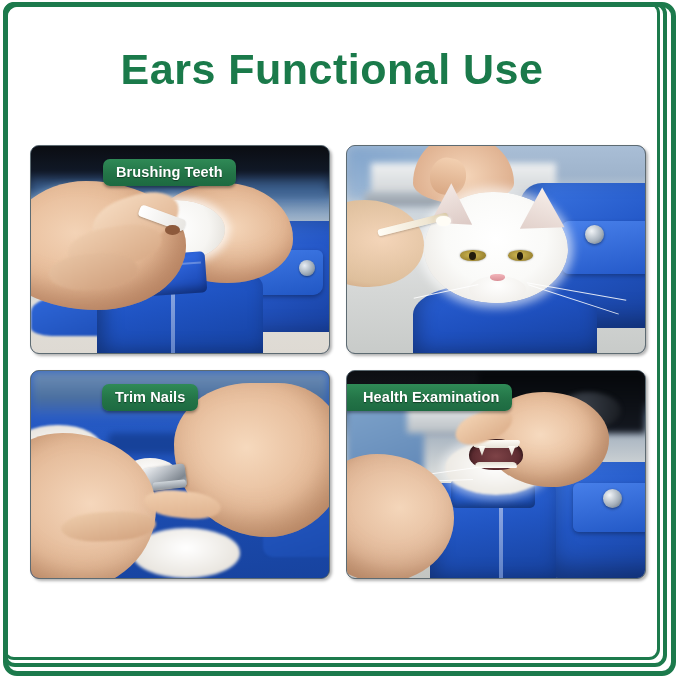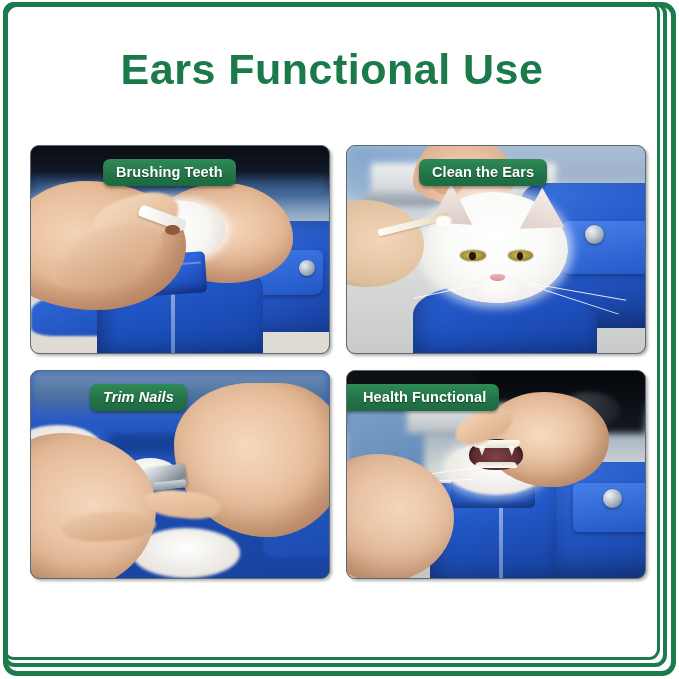--- a/index.html
+++ b/index.html
@@ -106,22 +106,21 @@
   .badge.left-flush {
     left: 0;
     border-top-left-radius: 0;
     border-bottom-left-radius: 0;
     padding-left: 16px;
   }
   .badge.inset {
     left: 72px;
   }
   .badge.inset2 {
-    left: 59px;
-    font-style: italic;
+    left: 71px;
   }
 
   
   .p1-bg {
     position:absolute; inset:0;
     background:
       linear-gradient(180deg,#0b0d12 0%, #101826 12%, #233654 20%, #5e7fa8 26%, #8fa8c4 33%, #c9cfd4 43%, #e3e1dc 56%, #dedad3 100%);
   }
   .p1-scrub { position:absolute; left:0; top:16%; width:100%; height:9%;
     background:linear-gradient(180deg,#2c4a74,#4f7bb0); filter:blur(5px); opacity:.85;}
@@ -392,21 +391,20 @@
         <div class="p2-eye-r"></div>
         <div class="p2-pupil-r"></div>
         <div class="p2-nose"></div>
         <div class="p2-whisk" style="left:60%;top:70%;width:34%;transform:rotate(10deg);"></div>
         <div class="p2-whisk" style="left:60%;top:74%;width:32%;transform:rotate(18deg);"></div>
         <div class="p2-whisk" style="left:22%;top:70%;width:22%;transform:rotate(-12deg);"></div>
         <div class="p2-hand-left"></div>
         <div class="p2-swab"></div>
         <div class="p2-swab-tip"></div>
       </div>
-      <div class="badge inset">Clean the Ears</div>
     </div>
 
     <div class="panel">
       <div class="photo">
         <div class="p3-bg"></div>
         <div class="p3-topcloth"></div>
         <div class="p3-bag-r"></div>
         <div class="p3-dark"></div>
         <div class="p3-fur-l"></div>
         <div class="p3-fur-b"></div>
@@ -439,17 +437,17 @@
         <div class="p4-mouth"></div>
         <div class="p4-teeth-u"></div>
         <div class="p4-fang"></div>
         <div class="p4-fang2"></div>
         <div class="p4-teeth-l"></div>
         <div class="p4-finger-top"></div>
         <div class="p4-whisk" style="left:24%;top:50%;width:20%;transform:rotate(-8deg);"></div>
         <div class="p4-whisk" style="left:24%;top:53%;width:18%;transform:rotate(-2deg);"></div>
         <div class="p4-hand-l"></div>
       </div>
-      <div class="badge left-flush">Health Functional</div>
+      <div class="badge left-flush">Health Examination</div>
     </div>
 
   </div>
 </div>
 
 </body></html>

